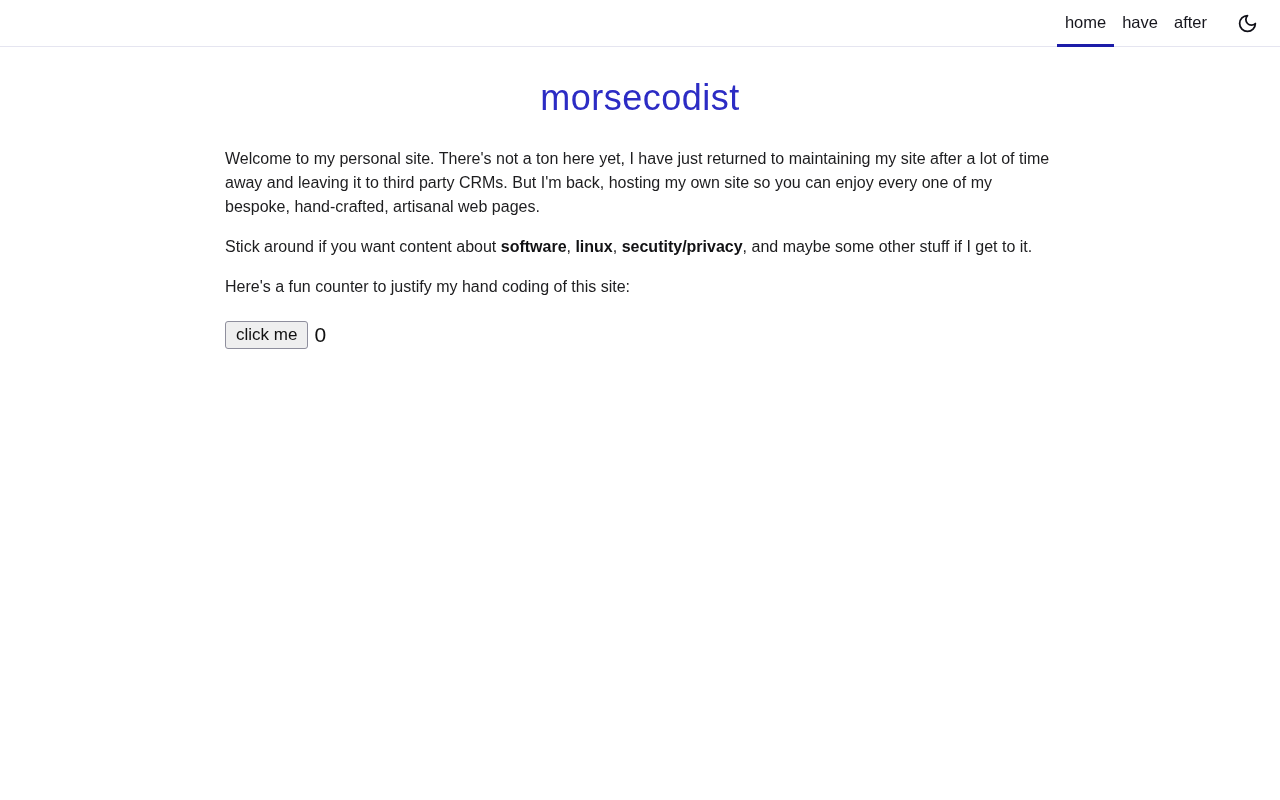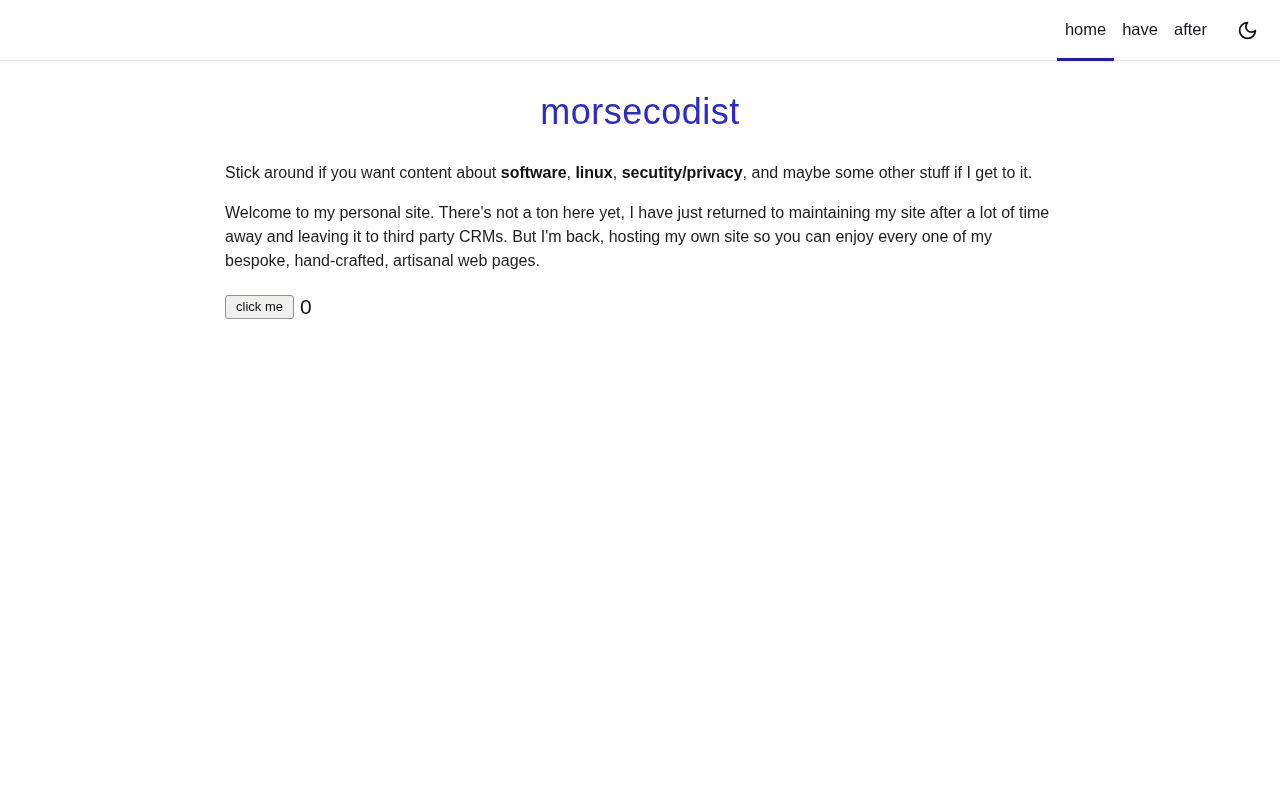--- a/index.html
+++ b/index.html
@@ -7,21 +7,21 @@
     padding: 0;
     background: #ffffff;
     width: 1280px;
     height: 800px;
     font-family: "Liberation Sans", sans-serif;
     color: #1d1d1f;
   }
 
   
   .site-header {
-    height: 61px;
+    height: 47px;
     border-bottom: 1px solid #e5e5f0;
     display: flex;
     justify-content: flex-end;
     align-items: stretch;
     padding-right: 22px;
     box-sizing: border-box;
     background: #ffffff;
   }
   .main-nav {
     display: flex;
@@ -81,21 +81,21 @@
   }
 
   
   .counter-row {
     display: flex;
     align-items: center;
     margin-top: 22px;
   }
   .click-me-button {
     font-family: "Liberation Sans", sans-serif;
-    font-size: 13px;
+    font-size: 17px;
     color: #111111;
     background: #efefef;
     border: 1px solid #8f8f9d;
     border-radius: 3px;
     padding: 3px 10px;
     cursor: pointer;
     line-height: 1.2;
   }
   .counter-value {
     font-size: 21px;
@@ -117,22 +117,23 @@
           <path d="M12 3a6 6 0 0 0 9 9 9 9 0 1 1-9-9Z"></path>
         </svg>
       </span>
     </button>
   </nav>
 </header>
 
 <main class="main-content">
   <h1 class="page-title">morsecodist</h1>
 
+  <p class="body-text">Welcome to my personal site. There's not a ton here yet, I have just returned to maintaining my site after a lot of time away and leaving it to third party CRMs. But I'm back, hosting my own site so you can enjoy every one of my bespoke, hand-crafted, artisanal web pages.</p>
+
   <p class="body-text"><span>Stick around if you want content about </span><strong>software</strong><span>, </span><strong>linux</strong><span>, </span><strong>secutity/privacy</strong><span>, and maybe some other stuff if I get to it.</span></p>
 
-  <p class="body-text">Welcome to my personal site. There's not a ton here yet, I have just returned to maintaining my site after a lot of time away and leaving it to third party CRMs. But I'm back, hosting my own site so you can enjoy every one of my bespoke, hand-crafted, artisanal web pages.</p>
-
+  <p class="body-text">Here's a fun counter to justify my hand coding of this site:</p>
 
   <div class="counter-row">
     <button class="click-me-button">click me</button>
     <span class="counter-value">0</span>
   </div>
 </main>
 
 </body></html>

